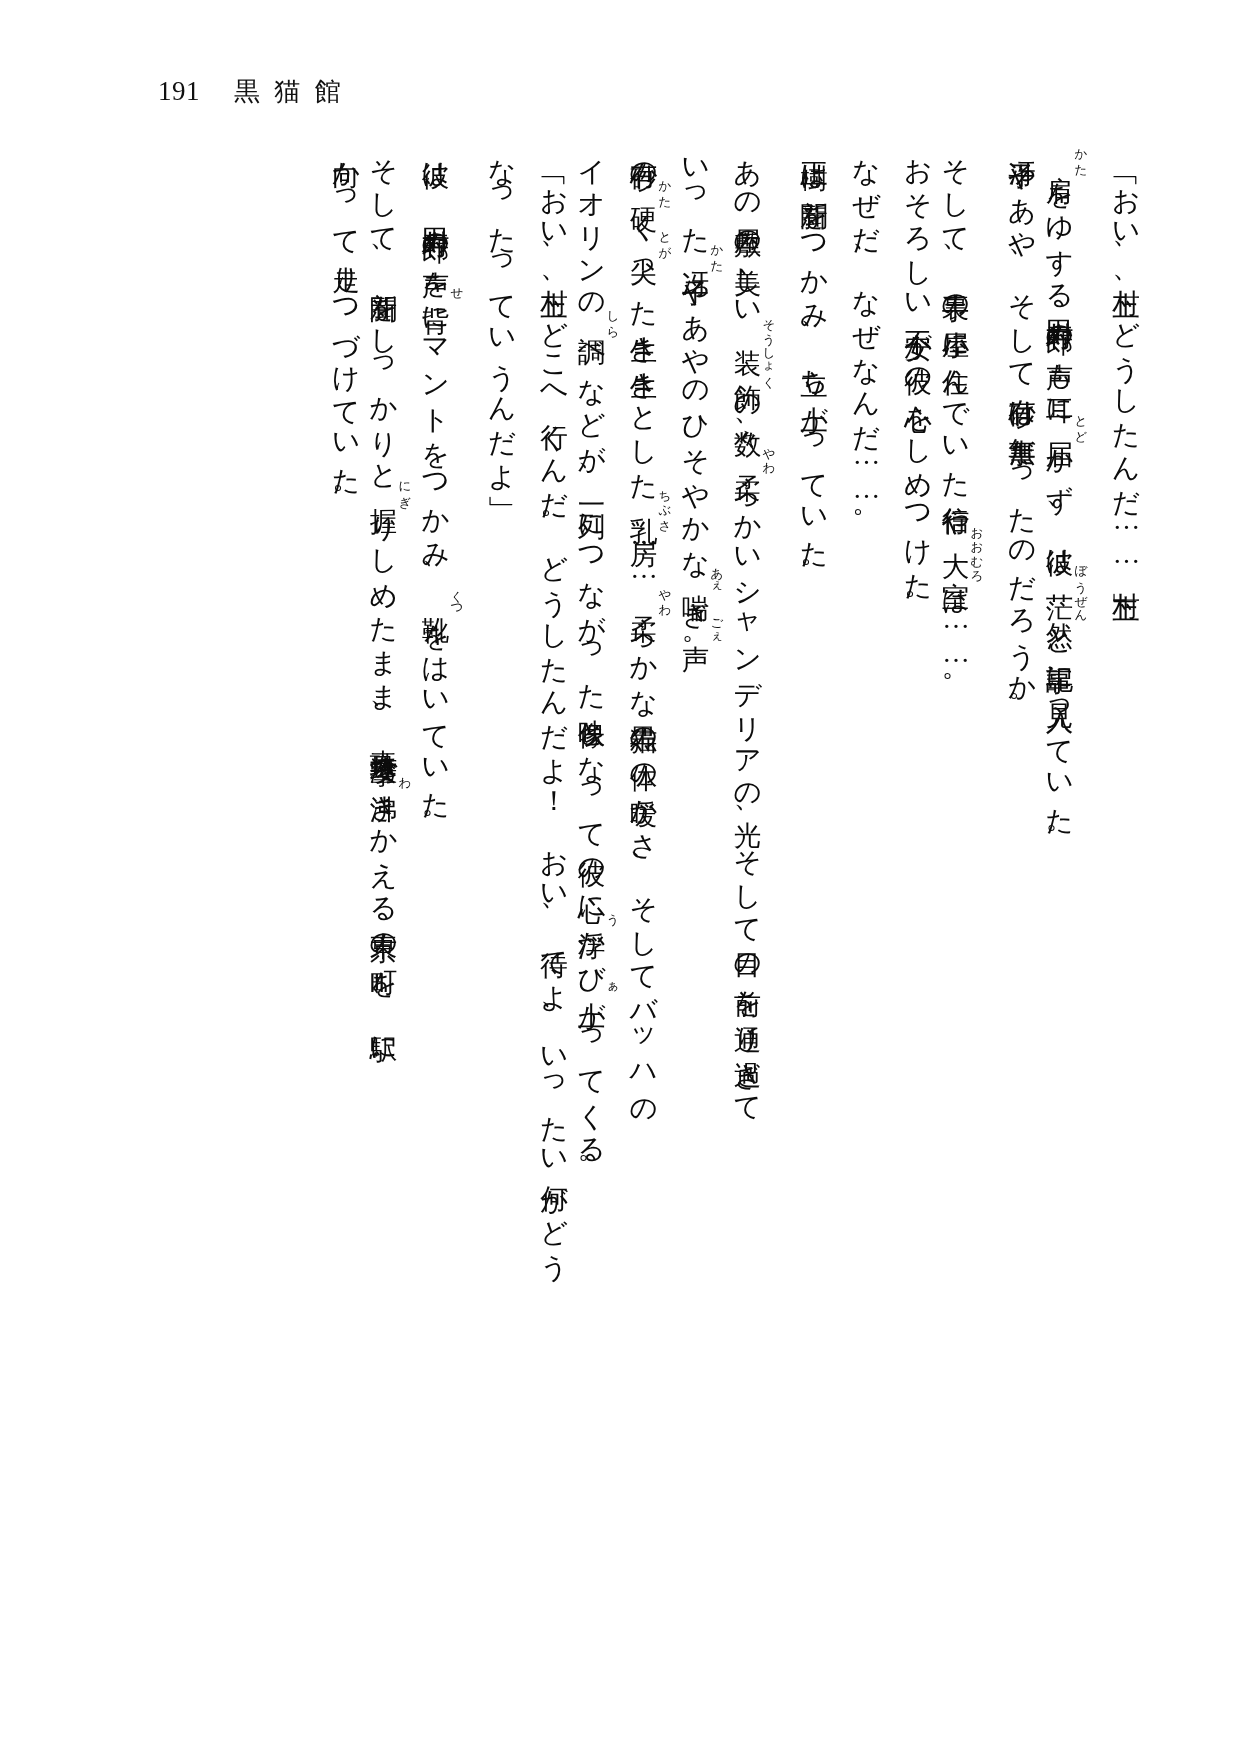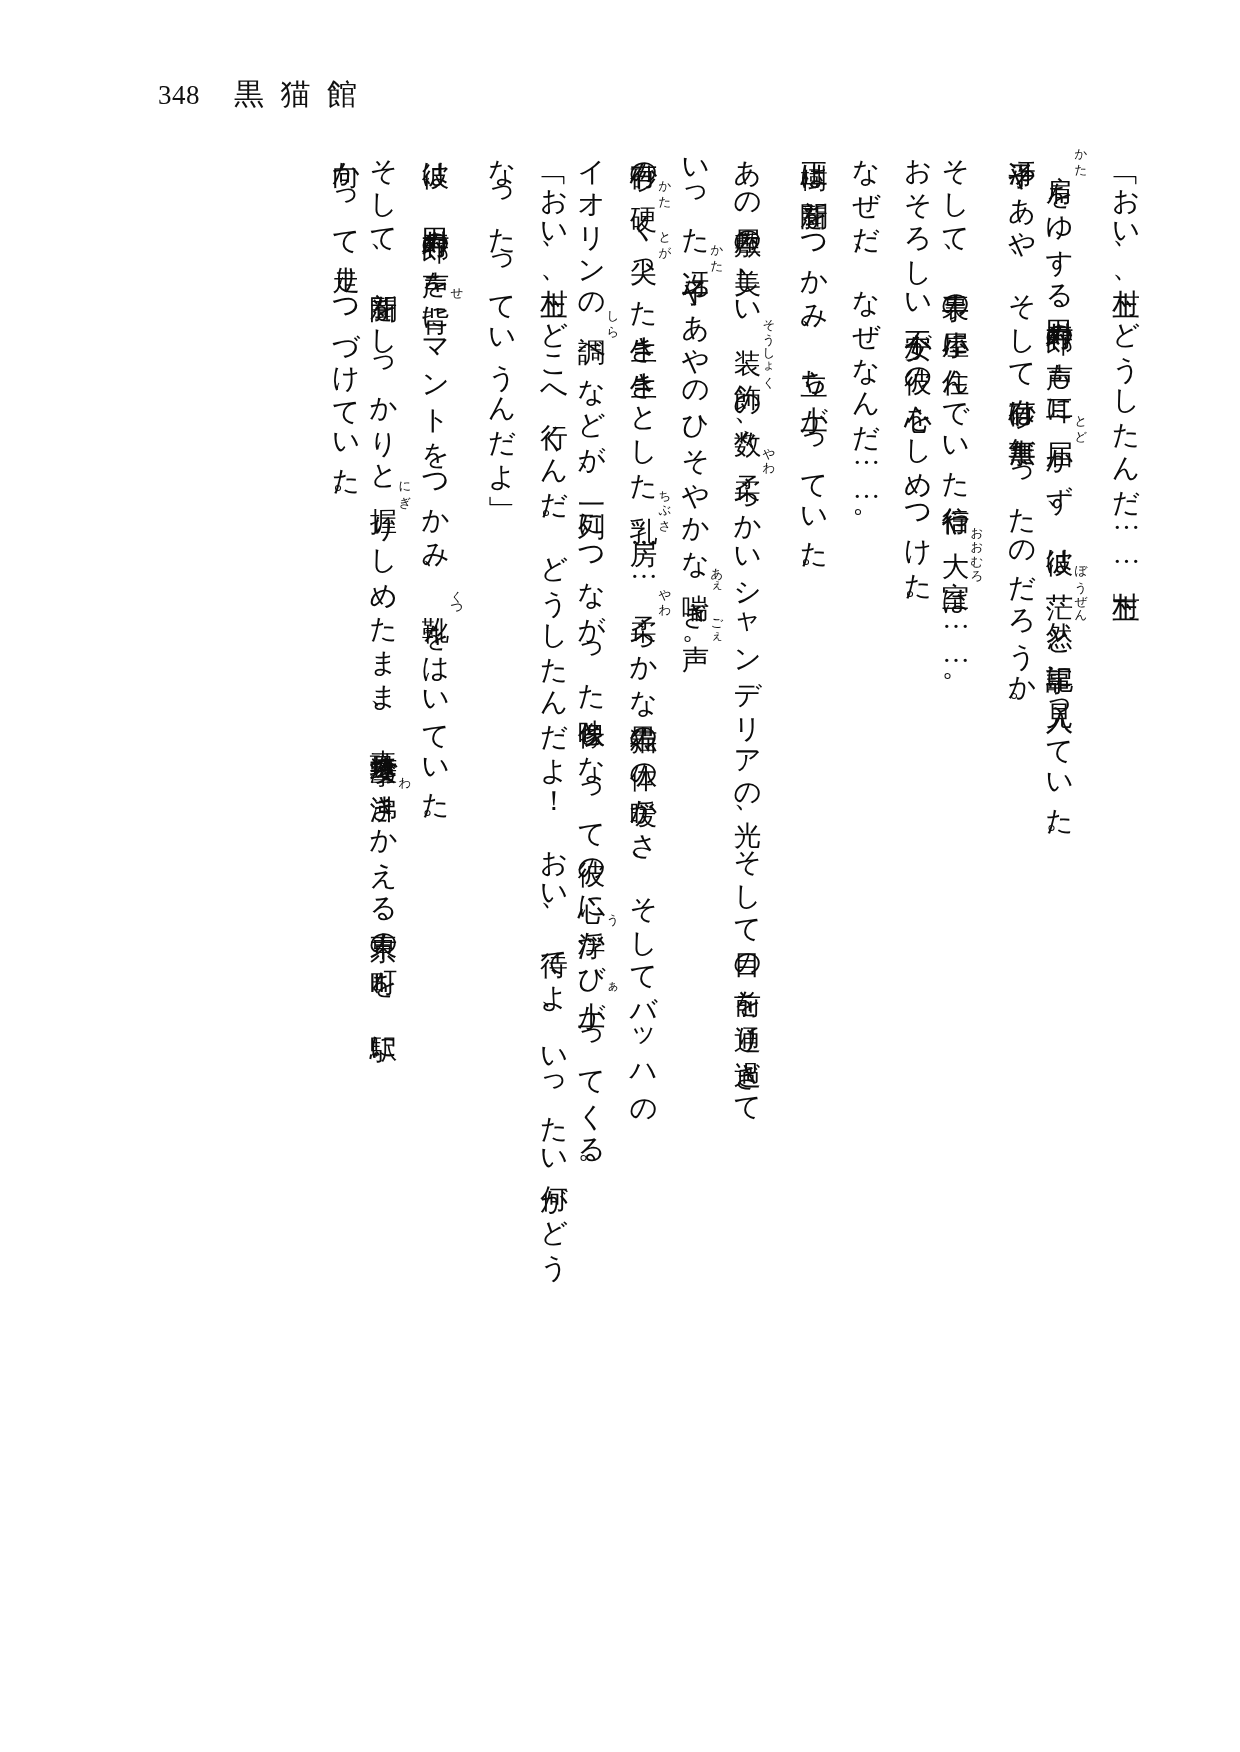--- a/index.html
+++ b/index.html
@@ -36,21 +36,21 @@
     font-size: 26px;
     letter-spacing: 0.02em;
     color: #111;
   }
   .running-head .folio {
     font-family: "Liberation Serif", serif;
     font-size: 27px;
   }
   .running-head .title {
     letter-spacing: 0.55em;
-    font-size: 30px;
+    font-size: 26px;
   }
 
   
   .body-area {
     position: absolute;
     top: 140px;
     left: 100px;
     width: 1040px;
     height: 1420px;
     display: flex;
@@ -84,21 +84,21 @@
     letter-spacing: 0.02em;
     color: #111;
   }
 </style>
 </head>
 <body>
 
 <div class="page">
 
   <div class="running-head">
-    <span class="folio">348</span>
+    <span class="folio">191</span>
     <span class="title">黒猫館</span>
   </div>
 
   <div class="body-area">
 
     <div class="col indent">「おい、村上、どうしたんだ……村上」</div>
 
     <div class="col"><ruby>肩<rt>かた</rt></ruby>をゆする田村寿郎の声も耳に<ruby>届<rt>とど</rt></ruby>かず、彼は<ruby>茫然<rt>ぼうぜん</rt></ruby>と記事に見入っていた。</div>
 
     <div class="col">冴子やあや、そして有砂は無事だったのだろうか。</div>

